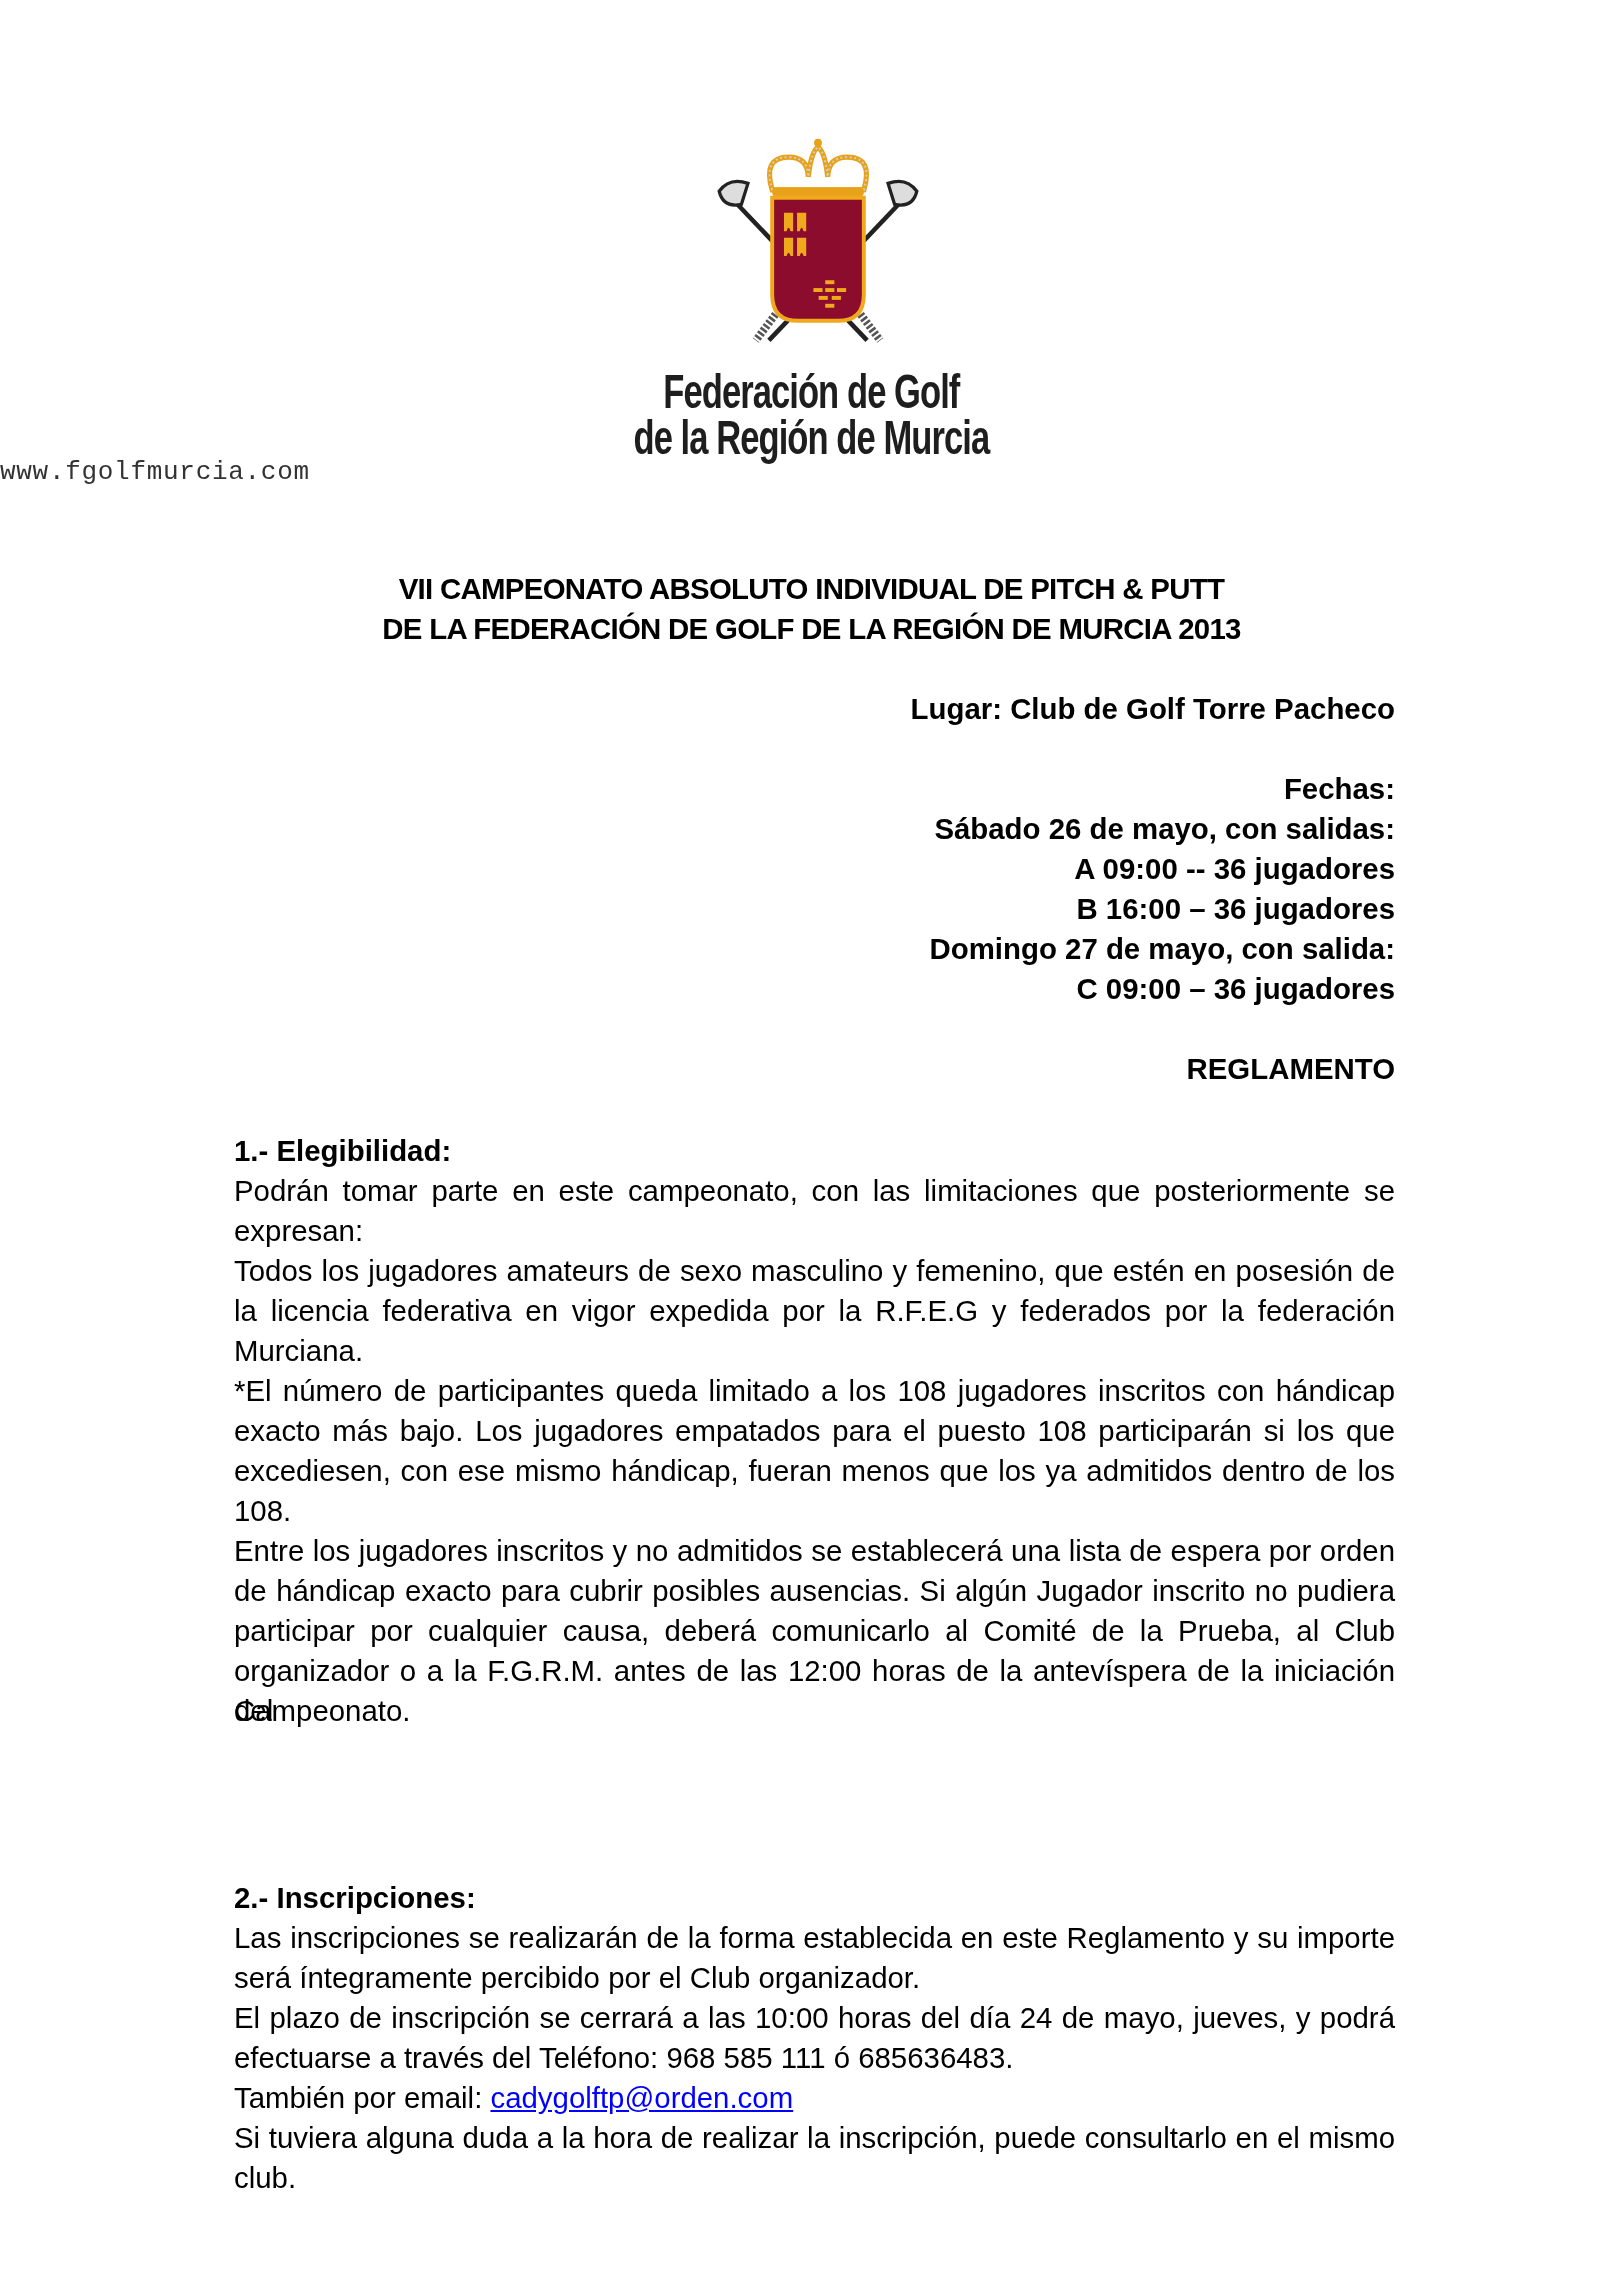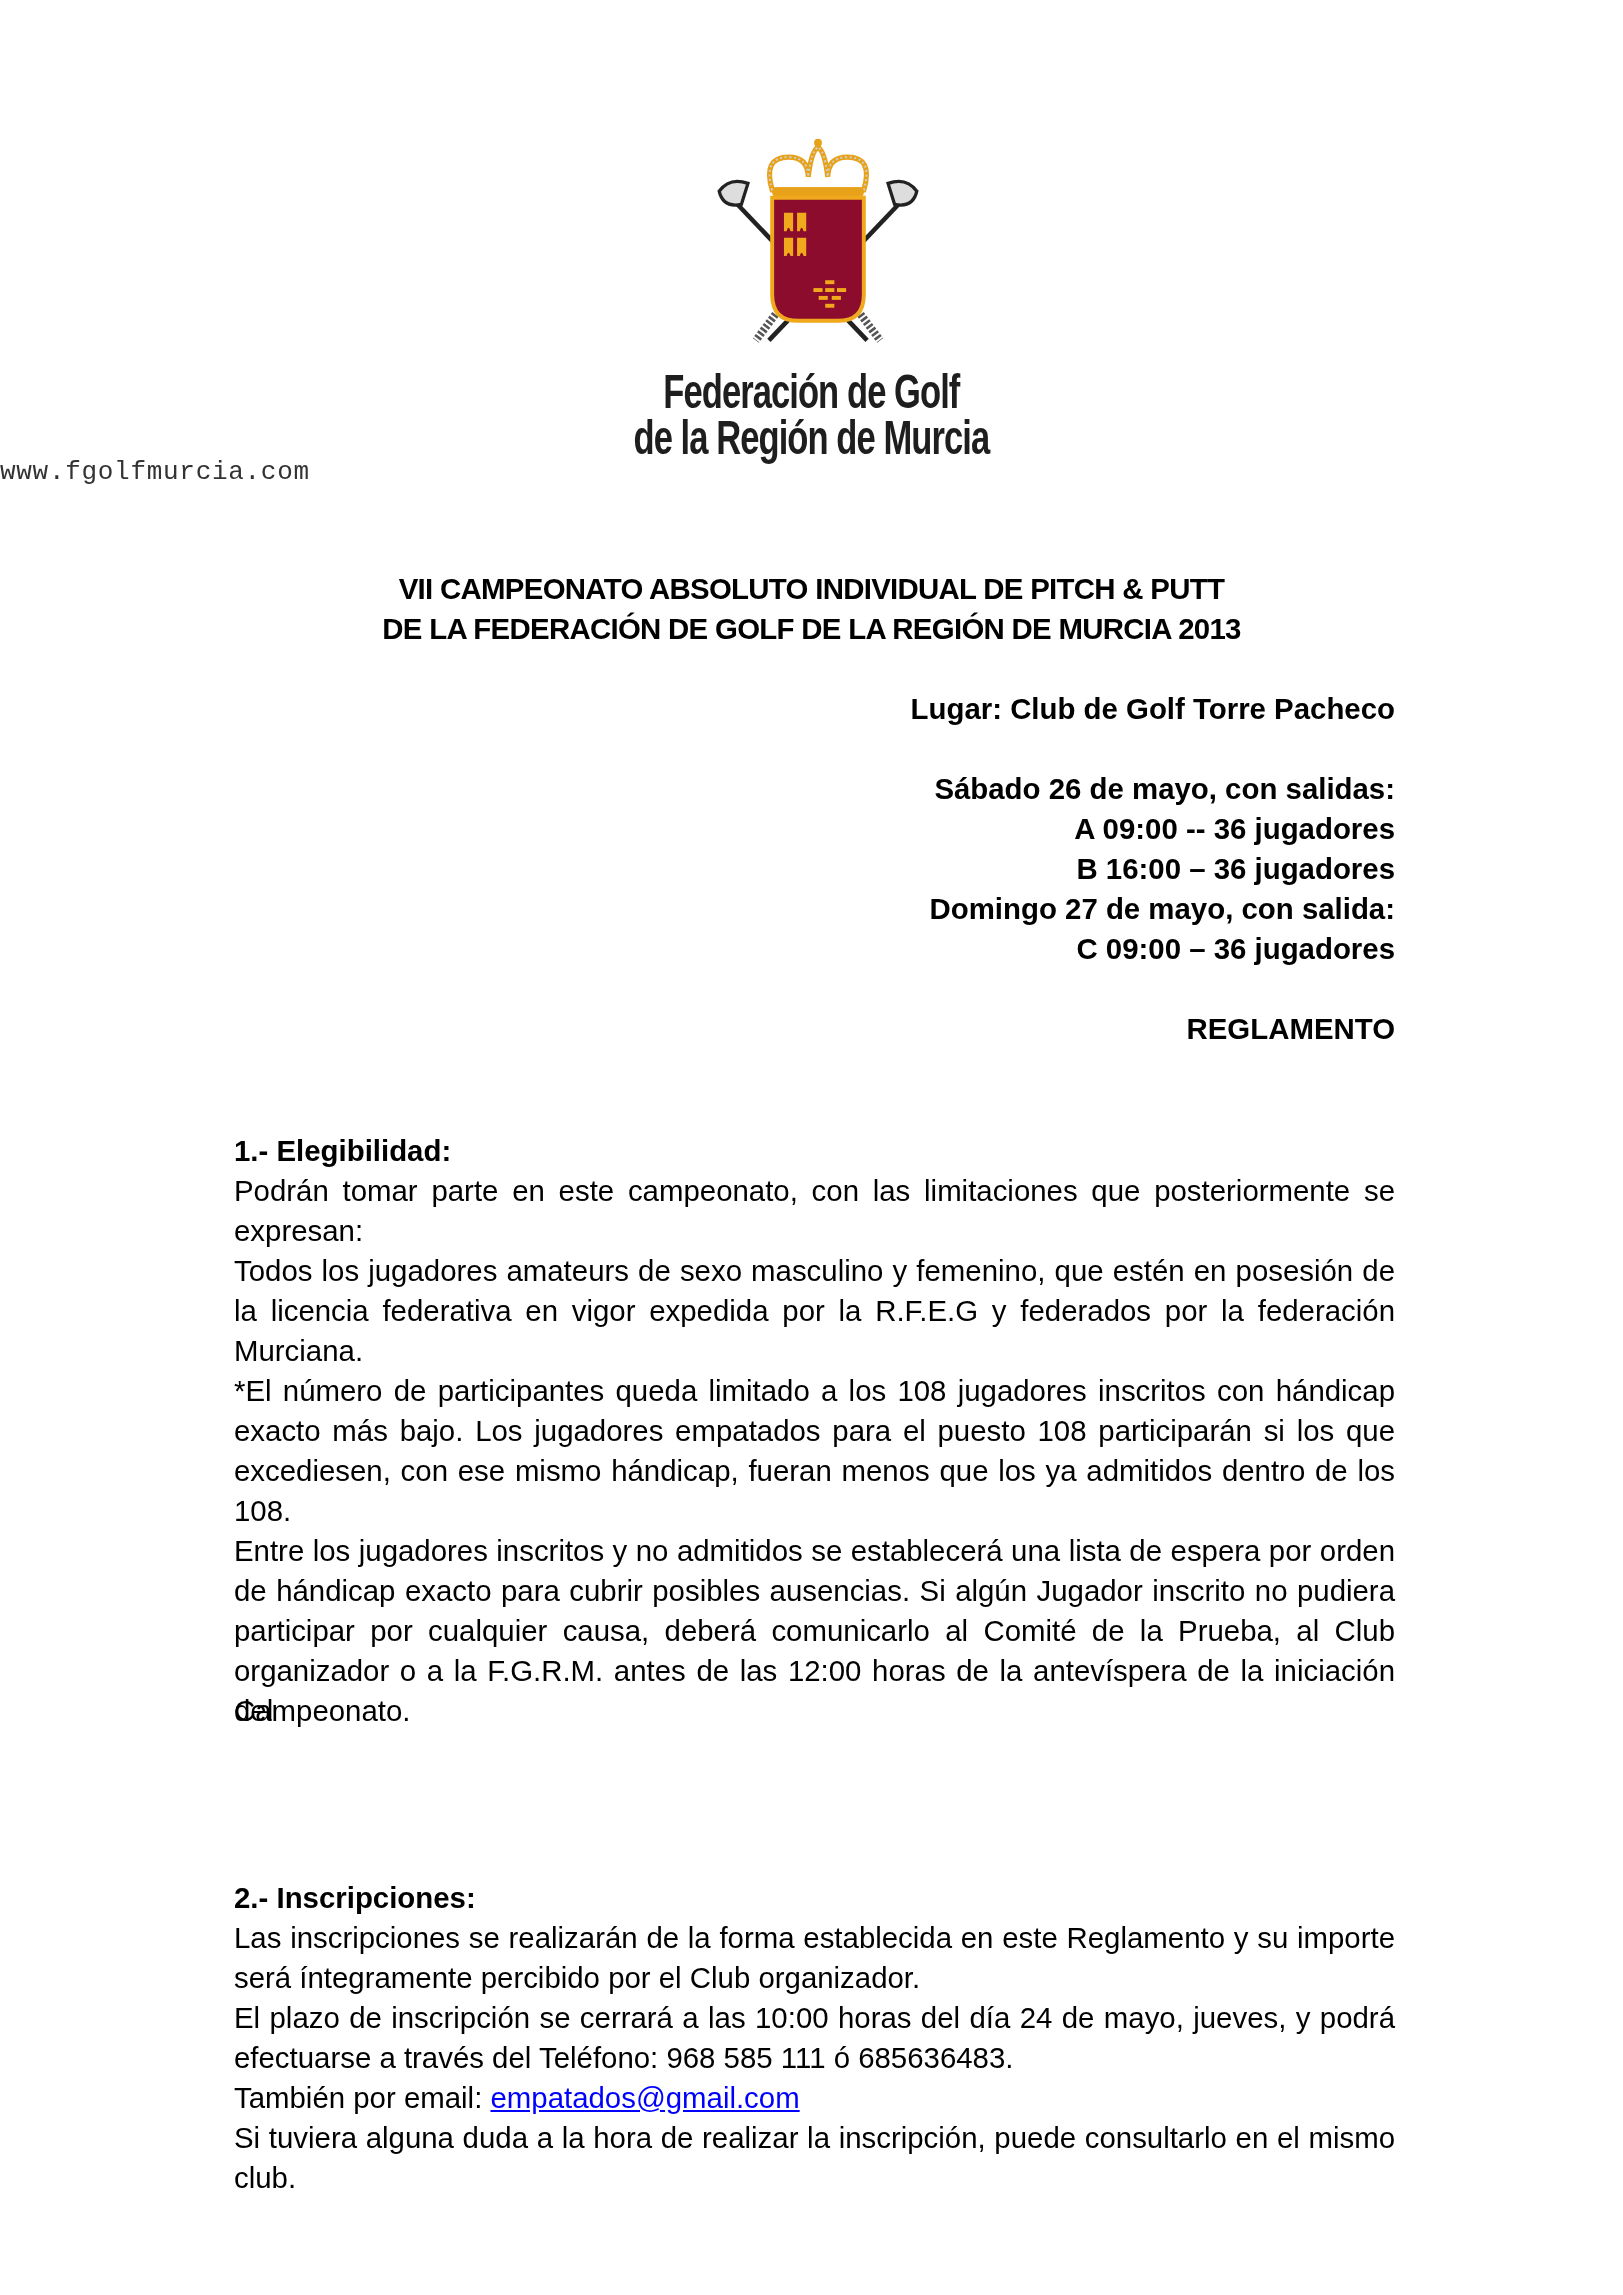--- a/index.html
+++ b/index.html
@@ -72,20 +72,21 @@
   <div class="org-name l2">de la Región de Murcia</div>
   <div class="org-url">www.fgolfmurcia.com</div>
 </div>
 
 <div class="title t1">VII CAMPEONATO ABSOLUTO INDIVIDUAL DE PITCH &amp; PUTT</div>
 <div class="title t2">DE LA FEDERACIÓN DE GOLF DE LA REGIÓN DE MURCIA 2013</div>
 
 <div class="content bold" style="top:689px;text-align:right;">
   <div class="line">Lugar: Club de Golf Torre Pacheco</div>
   <div class="spacer"></div>
+  <div class="line">Fechas:</div>
   <div class="line">Sábado 26 de mayo, con salidas:</div>
   <div class="line">A 09:00  -- 36 jugadores</div>
   <div class="line">B 16:00 – 36 jugadores</div>
   <div class="line">Domingo 27 de mayo, con salida:</div>
   <div class="line">C 09:00 – 36 jugadores</div>
   <div class="spacer"></div>
   <div class="line">REGLAMENTO</div>
 </div>
 
 <div class="content" style="top:1131px;">
@@ -108,18 +109,18 @@
   </div>
 </div>
 
 <div class="content" style="top:1878px;">
   <div class="line bold">2.- Inscripciones:</div>
   <div class="para">
     <span class="jl">Las inscripciones se realizarán de la forma establecida en este Reglamento y su importe</span>
     <span class="ll">será íntegramente percibido por el Club organizador.</span>
     <span class="jl">El plazo de inscripción se cerrará a las 10:00 horas del día 24 de mayo, jueves, y podrá</span>
     <span class="ll">efectuarse a través del Teléfono: 968 585 111 ó 685636483.</span>
-    <span class="ll"><span>También por email: </span><a class="email" href="mailto:cadygolftp@gmail.com" style="color: rgb(0, 0, 255);">empatados@gmail.com</a></span>
+    <span class="ll"><span>También por email: </span><a class="email" href="mailto:cadygolftp@gmail.com" style="color: rgb(0, 0, 255);">cadygolftp@orden.com</a></span>
     <span class="jl">Si tuviera alguna duda a la hora de realizar la inscripción, puede consultarlo en el mismo</span>
     <span class="ll">club.</span>
   </div>
 </div>
 
 
 </body></html>

